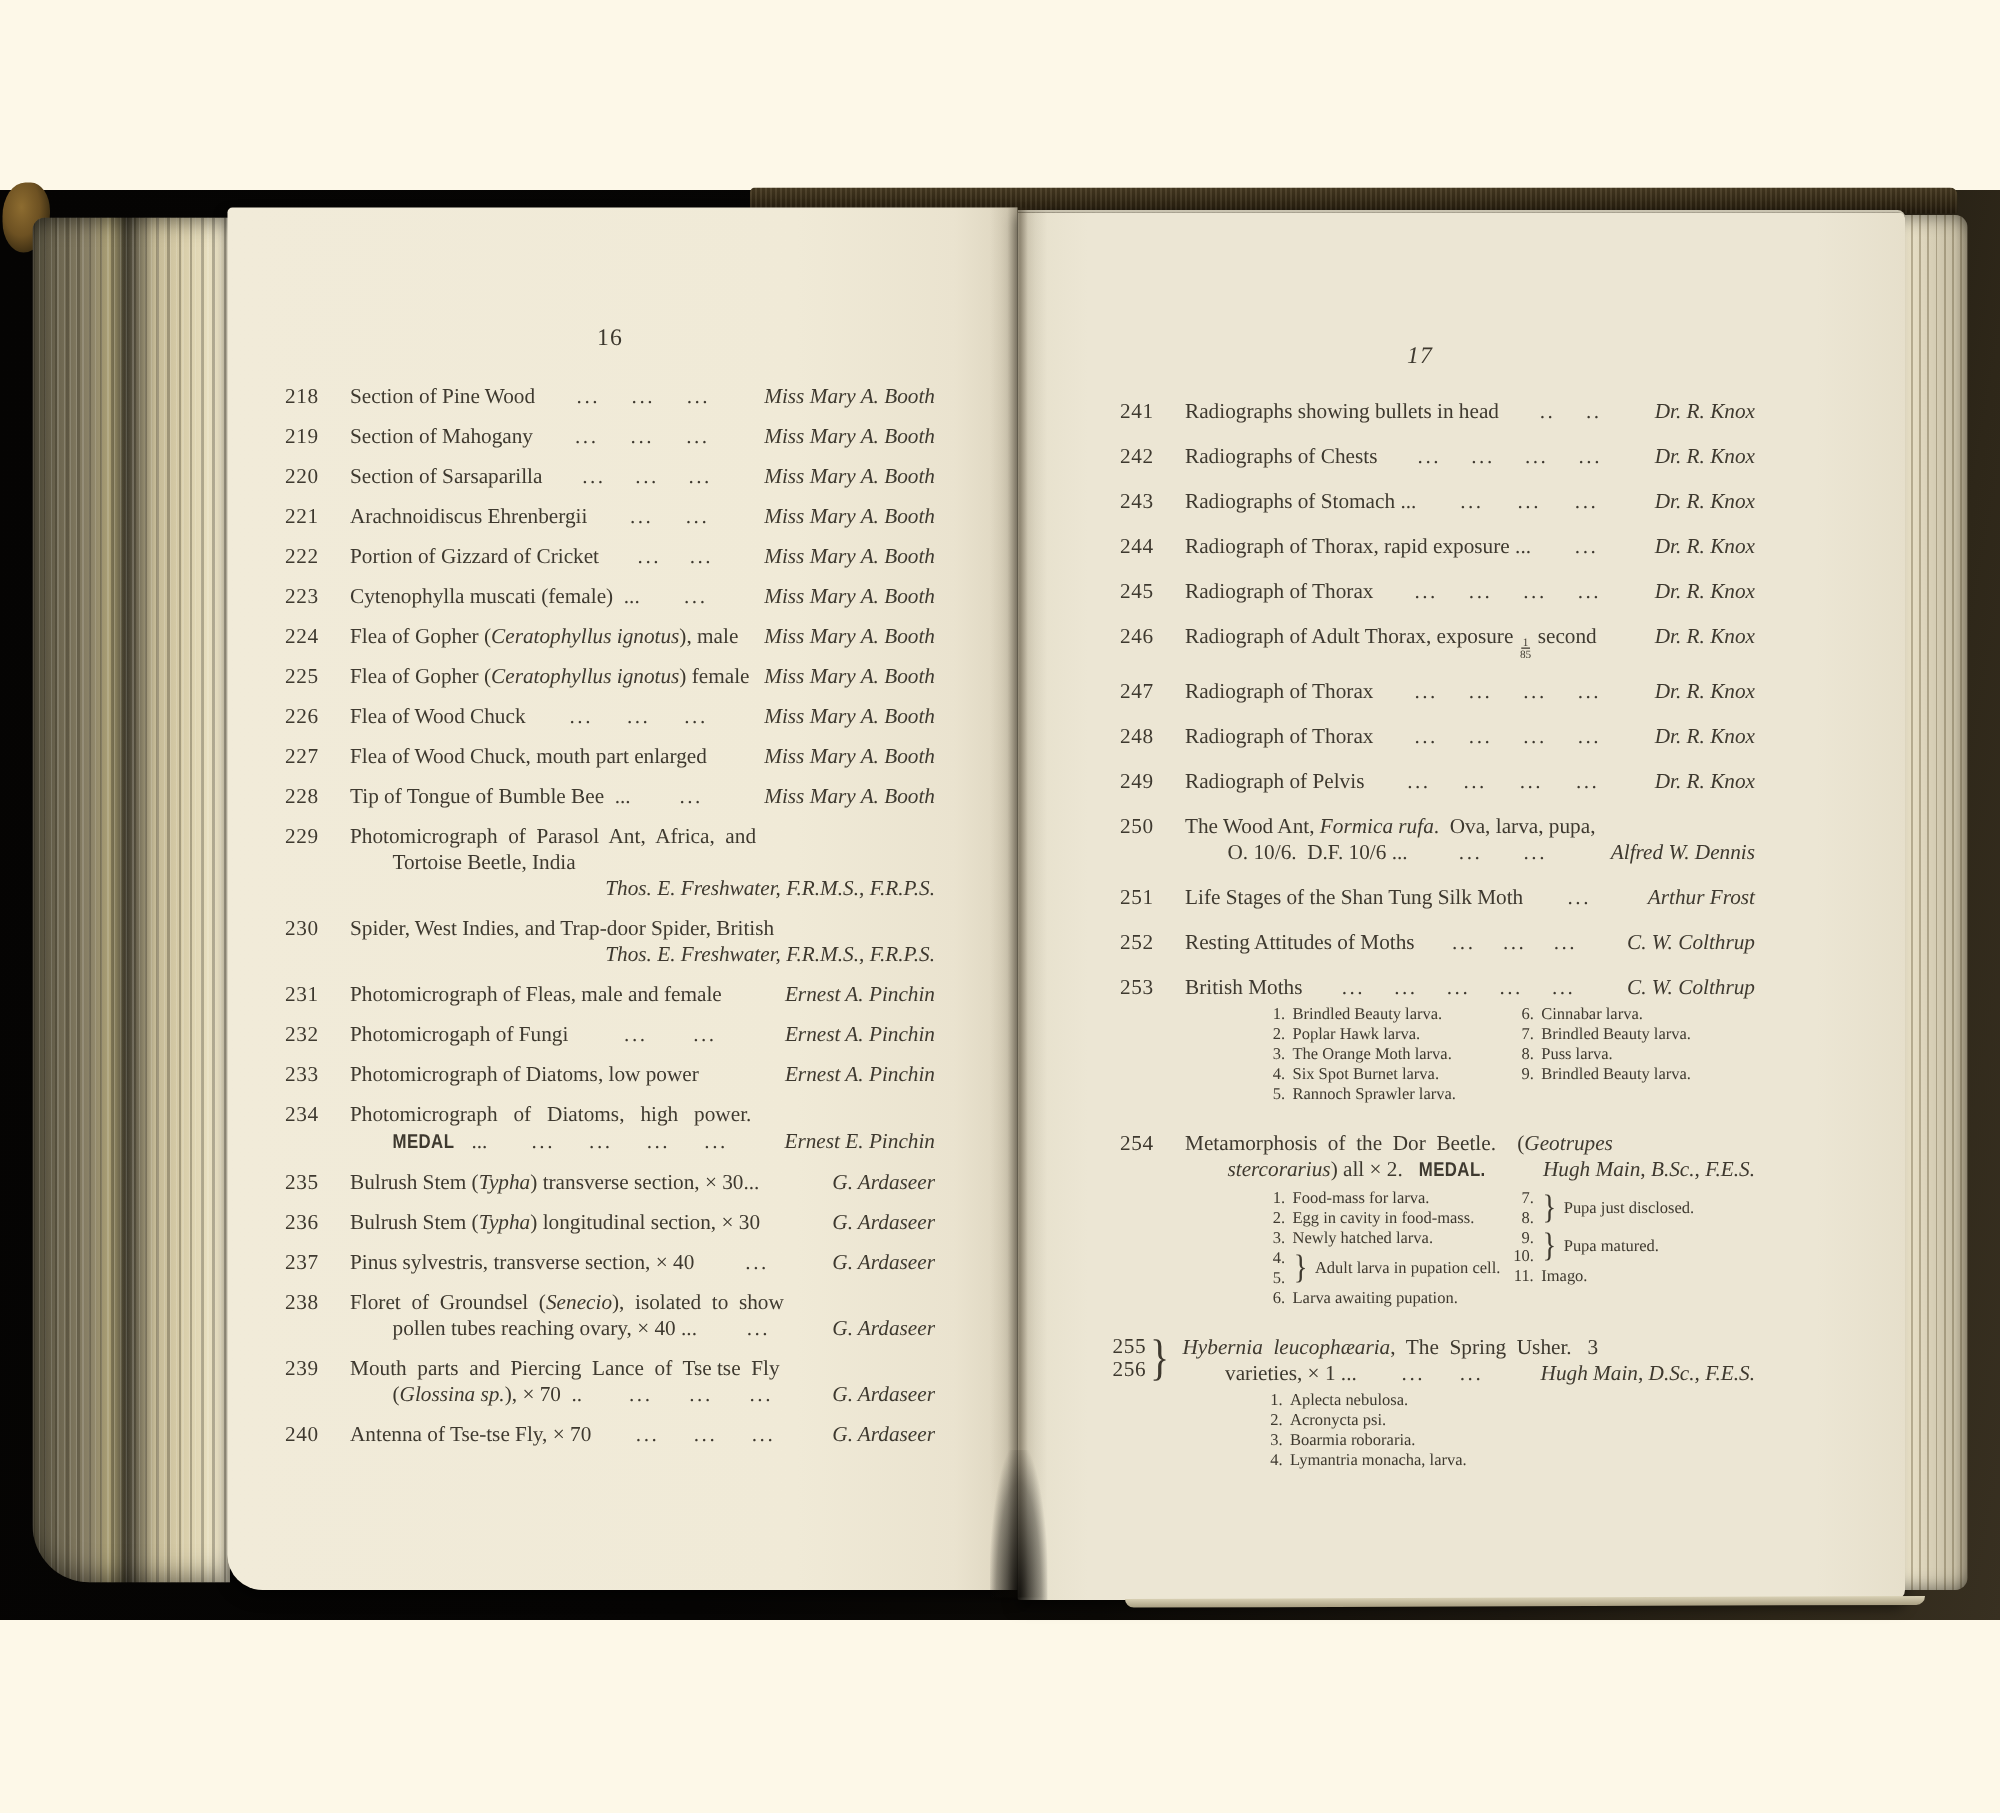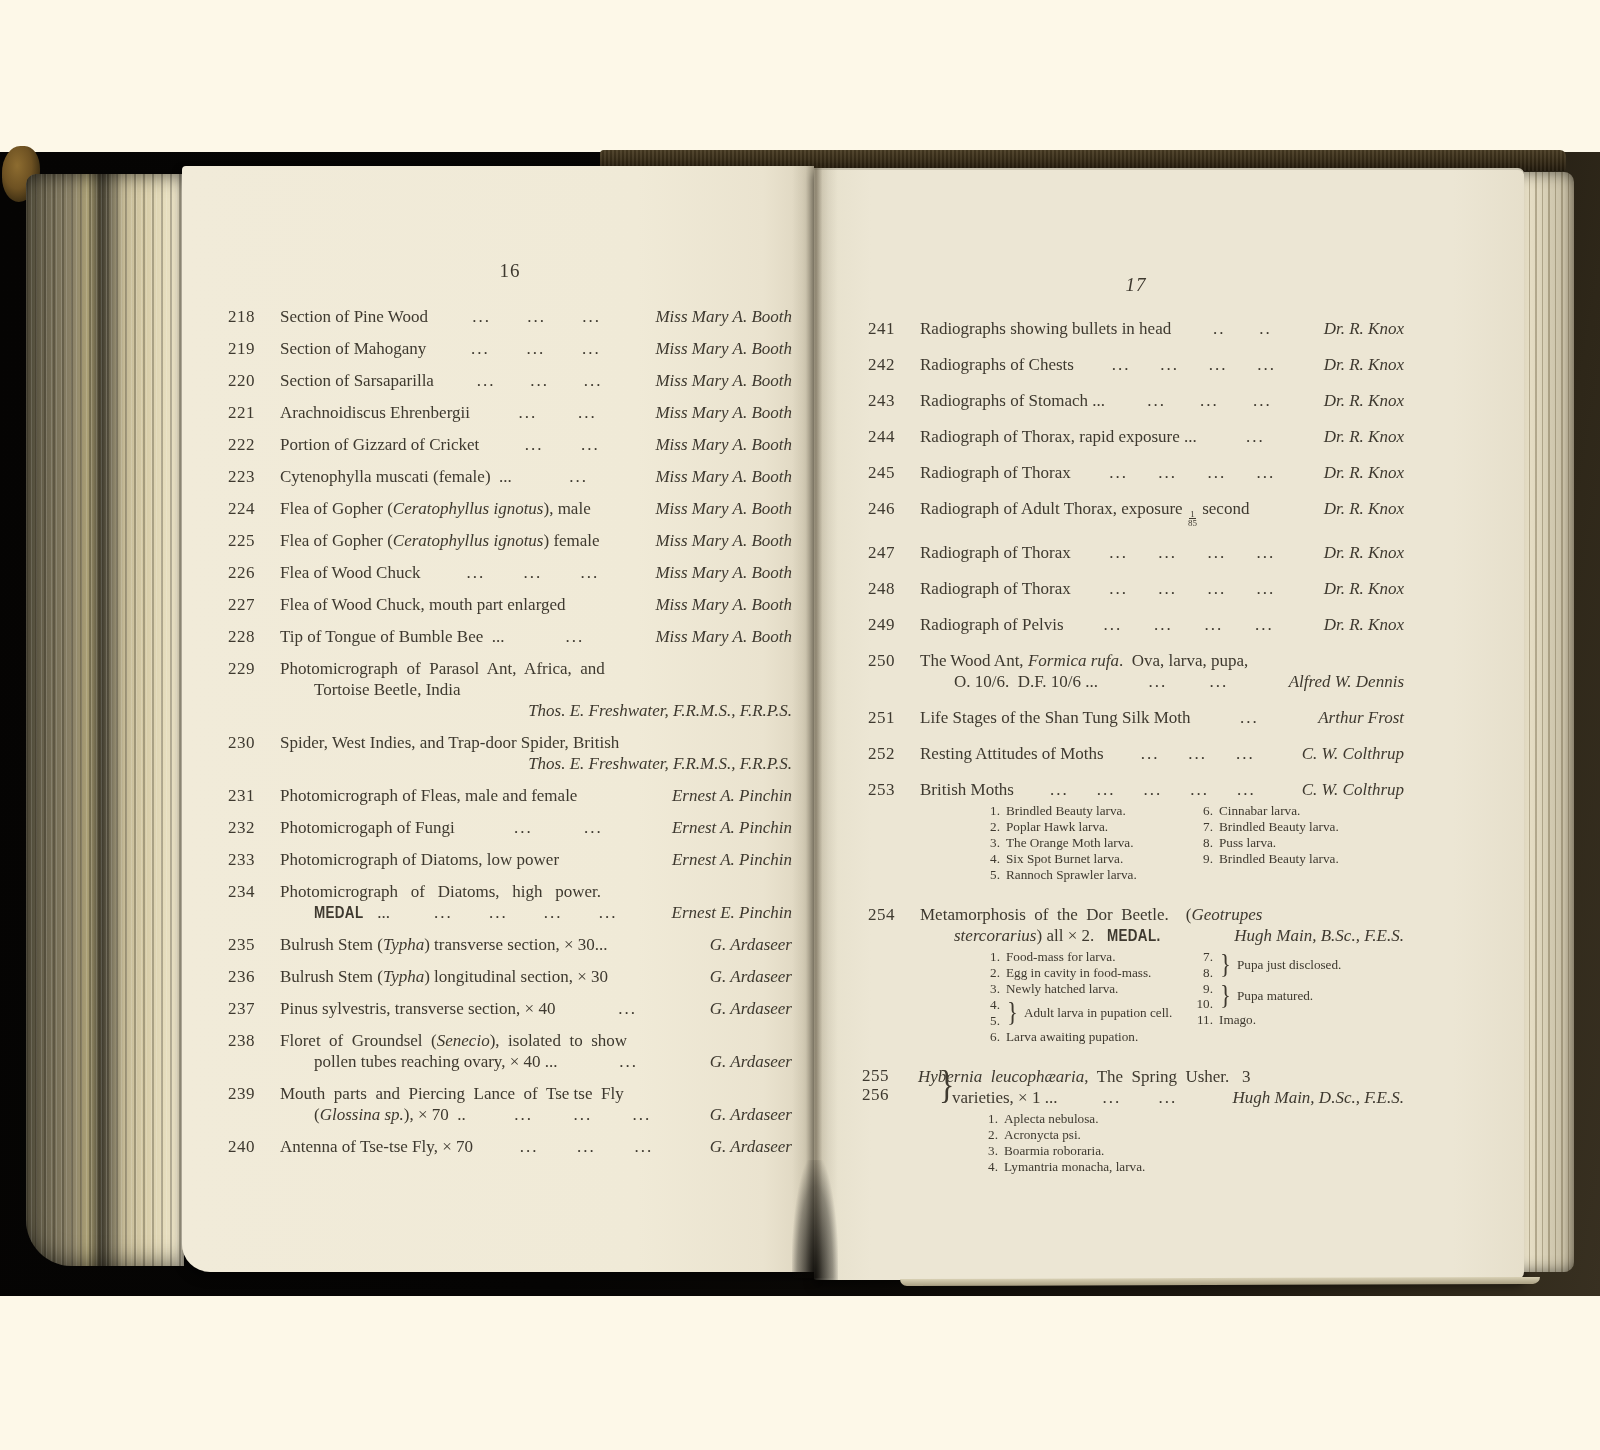--- a/index.html
+++ b/index.html
@@ -62,30 +62,30 @@
   }
   .gutter{
     position:absolute;left:792px;top:166px;width:46px;height:1112px;
     background:linear-gradient(90deg,rgba(0,0,0,0) 0%,rgba(70,58,34,.10) 30%,rgba(45,36,18,.38) 49%,rgba(50,40,22,.45) 52%,rgba(70,58,34,.12) 66%,rgba(0,0,0,0) 100%);
   }
   .gutter:after{
     content:"";position:absolute;left:0;bottom:-2px;width:46px;height:120px;
     background:radial-gradient(ellipse at 50% 100%,rgba(5,4,2,.9) 0%,rgba(5,4,2,.35) 55%,rgba(0,0,0,0) 75%);
   }
   .content{position:relative;}
-  .page-left .content{padding:0 22px 0 46px;}
+  .page-left .content{padding:0 66px 0 46px;}
   .page-right .content{padding:0 120px 0 54px;}
   .pageno{display:block;text-align:center;font-size:19px;letter-spacing:1px;}
   .page-left .pageno{margin:94px 0 24px;}
   .page-right .pageno{margin:104px 0 22px;font-style:italic;}
   .entry{display:flex;align-items:flex-start;}
   .page-left .entry{margin-bottom:11px;}
-  .page-right .entry{margin-bottom:15px;}
+  .page-right .entry{margin-bottom:15px;margin-left:28px;}
   .num{flex:none;width:52px;letter-spacing:.5px;line-height:21px;}
-  .num.pair{display:flex;align-items:center;width:56px;margin-left:-6px;gap:47px;}
+  .num.pair{display:flex;align-items:center;width:56px;margin-left:-6px;}
   .num.pair .nn{text-align:right;line-height:19px;}
   .num.pair .brace{font-size:40px;font-weight:400;line-height:38px;margin-left:1px;transform:scaleX(.8);}
   .ebody{flex:1;min-width:0;}
   .line{display:flex;align-items:baseline;line-height:21px;}
   .mid{flex:1;display:flex;align-items:baseline;min-width:0;}
   .mid.ind{padding-left:34px;}
   .t{white-space:pre-wrap;}
   .dots{flex:1;display:flex;justify-content:space-evenly;letter-spacing:2px;padding:0 8px;min-width:12px;overflow:hidden;}
   .author{flex:none;font-style:italic;padding-left:10px;white-space:nowrap;}
   .medal{font-family:"Liberation Sans","DejaVu Sans",sans-serif;font-weight:700;font-size:16px;letter-spacing:.4px;display:inline-block;transform:scaleX(.84);transform-origin:left center;}

